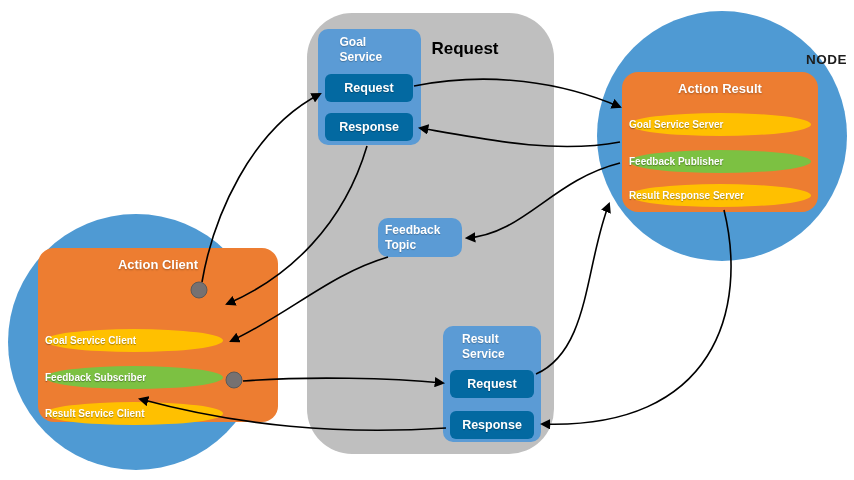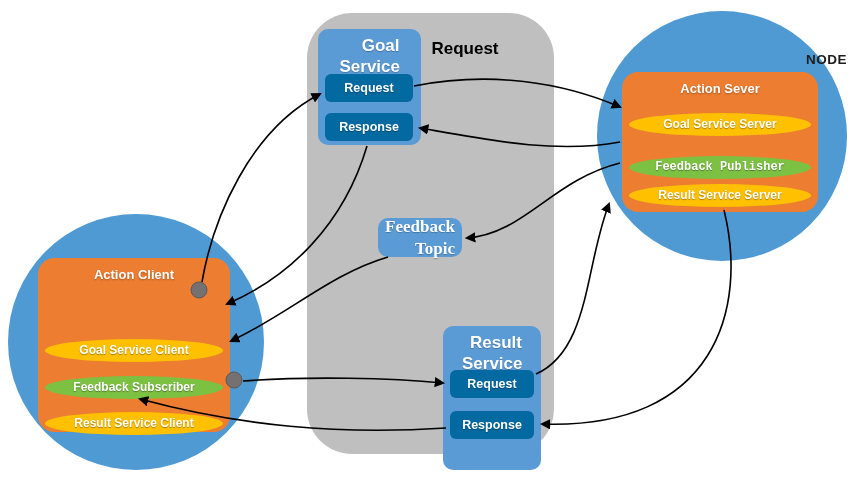--- a/index.html
+++ b/index.html
@@ -14,40 +14,40 @@
     font-size:17px;font-weight:bold;color:#000;}
   
   .node-circle{position:absolute;border-radius:50%;background:#4F9AD3;}
   #client-circle{left:8px;top:214px;width:256px;height:256px;}
   #server-circle{left:597px;top:11px;width:250px;height:250px;}
   .node-label{position:absolute;font-size:13.5px;font-weight:bold;color:#1d1d1d;letter-spacing:.5px;padding-left:48px;}
   #client-node-label{left:52px;top:412px;}
   #server-node-label{left:758px;top:52px;}
   
   .orange-box{position:absolute;background:#ED7D31;border-radius:16px;}
-  #client-box{left:38px;top:258px;width:192px;height:174px;}
+  #client-box{left:38px;top:248px;width:192px;height:174px;padding-left:48px;}
   #server-box{left:622px;top:72px;width:196px;height:140px;}
   .orange-title{position:absolute;top:9px;left:0;right:0;text-align:center;color:#fff;
     font-weight:bold;font-size:13px;text-shadow:0 1px 2px rgba(0,0,0,.3);}
-  .pill{position:absolute;left:7px;height:23px;border-radius:50%;color:#fff;font-size:12px;
-    font-weight:bold;text-align:center;line-height:23px;white-space:nowrap;
+  .pill{position:absolute;left:7px;height:23px;border-radius:50%;color:#fff;font-size:10px;
+    font-weight:bold;text-align:left;line-height:23px;white-space:nowrap;
     text-shadow:0 1px 1px rgba(0,0,0,.35);}
   #client-box .pill{width:178px;margin-top:44px;}
   #server-box .pill{width:182px;}
   .pill.yellow{background:#FFC000;}
   .pill.green{background:#7CC142;}
   #client-pill-0{top:37px;} #client-pill-1{top:74px;} #client-pill-2{top:110px;}
-  #server-pill-0{top:41px;} #server-pill-1{top:84px;font-family:Liberation Mono, monospace;} #server-pill-2{top:112px;}
+  #server-pill-0{top:41px;} #server-pill-1{top:78px;} #server-pill-2{top:112px;}
   
   .service-box{position:absolute;background:#5B9BD5;border-radius:10px;}
   #goal-box{left:318px;top:29px;width:103px;height:116px;}
-  #result-box{left:443px;top:326px;width:98px;height:144px;}
+  #result-box{left:443px;top:326px;width:98px;height:116px;}
   #feedback-box{left:378px;top:218px;width:84px;height:39px;
-    display:flex;align-items:center;justify-content:center;font-family:Liberation Serif, serif;}
-  .service-title{color:#fff;font-weight:bold;font-size:17px;text-align:right;
+    display:flex;align-items:center;justify-content:center;}
+  .service-title{color:#fff;font-weight:bold;font-size:12px;text-align:left;
     margin:6px auto 0;width:60px;line-height:1.25;text-shadow:0 1px 1px rgba(0,0,0,.25);}
   #feedback-box .service-title{margin:0;width:70px;}
   .purple-btn{position:absolute;background:#0369a1;border-radius:6px;color:#fff;
     font-weight:bold;font-size:12.5px;text-align:center;height:28px;line-height:28px;
     text-shadow:0 1px 1px rgba(0,0,0,.3);}
   #goal-box .purple-btn{left:7px;width:88px;}
   #goal-request{top:45px;} #goal-response{top:84px;}
   #result-box .purple-btn{left:7px;width:84px;}
   #result-request{top:44px;} #result-response{top:85px;}
   
@@ -68,24 +68,24 @@
   <div class="node-label" id="server-node-label">NODE</div>
 
   <div class="orange-box" id="client-box">
     <div class="orange-title">Action Client</div>
     <div class="pill yellow" id="client-pill-0">Goal Service Client</div>
     <div class="pill green" id="client-pill-1">Feedback Subscriber</div>
     <div class="pill yellow" id="client-pill-2">Result Service Client</div>
   </div>
 
   <div class="orange-box" id="server-box">
-    <div class="orange-title">Action Sever</div>
+    <div class="orange-title">Action Result</div>
     <div class="pill yellow" id="server-pill-0">Goal Service Server</div>
     <div class="pill green" id="server-pill-1">Feedback Publisher</div>
-    <div class="pill yellow" id="server-pill-2">Result Service Server</div>
+    <div class="pill yellow" id="server-pill-2">Result Response Server</div>
   </div>
 
   <div class="service-box" id="goal-box">
     <div class="service-title">Goal Service</div>
     <div class="purple-btn" id="goal-request">Request</div>
     <div class="purple-btn" id="goal-response">Response</div>
   </div>
 
   <div class="service-box" id="feedback-box">
     <div class="service-title">Feedback Topic</div>

